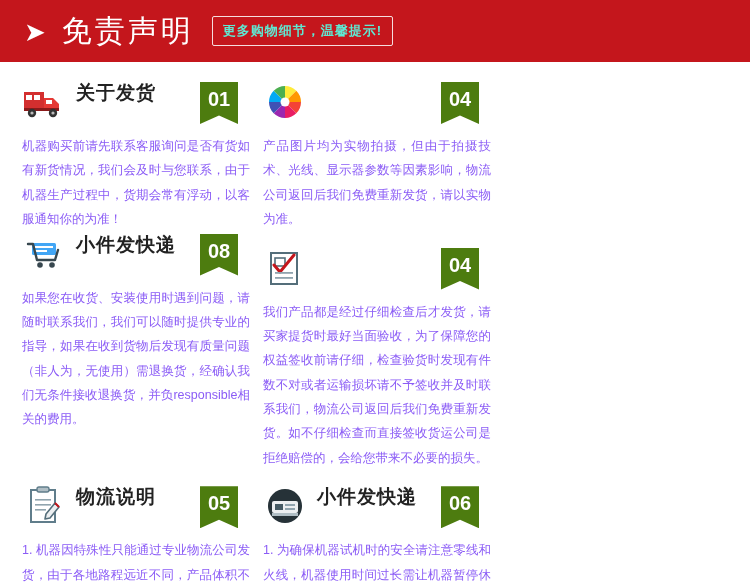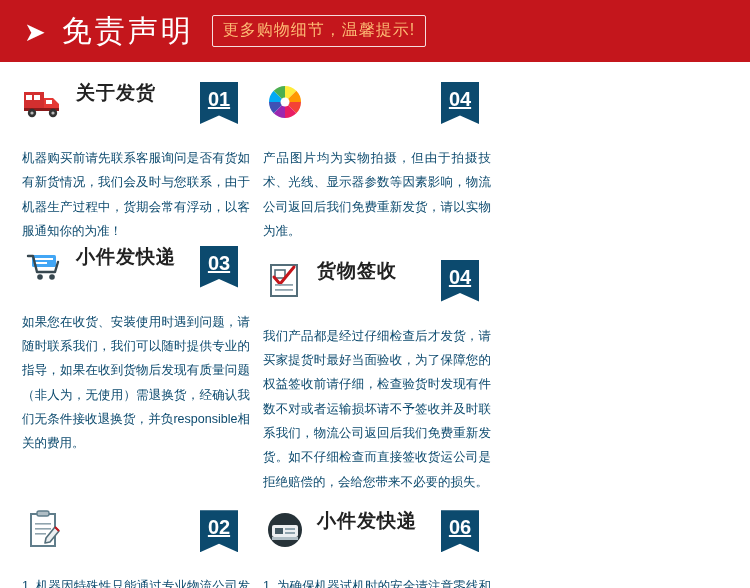--- a/index.html
+++ b/index.html
@@ -44,24 +44,25 @@
     font-weight: normal;
     letter-spacing: 3px;
   }
   .header .subtitle-box {
     margin-left: 18px;
     border: 1px solid rgba(255,255,255,0.85);
     padding: 4px 10px 5px 10px;
     border-radius: 2px;
   }
   .header .subtitle {
-    color: #fdba74;
-    font-size: 16px;
+    color: #5eead4;
+    font-size: 13px;
     letter-spacing: 1px;
     white-space: nowrap;
+    font-weight: bold;
   }
 
   
   .grid {
     padding: 18px 14px 0 14px;
     display: flex;
     flex-wrap: wrap;
     box-sizing: border-box;
   }
   .cell {
@@ -93,36 +94,35 @@
     letter-spacing: 1px;
   }
 
   
   .badge {
     position: absolute;
     right: 12px;
     top: 2px;
     width: 38px;
     height: 42px;
-    background: #0c4a6e;
+    background: #4d7c0f;
     color: #fff;
     font-size: 20px;
     font-weight: bold;
     text-align: center;
     line-height: 34px;
     clip-path: polygon(0 0, 100% 0, 100% 100%, 50% 80%, 0 100%);
     font-family: "Liberation Sans", sans-serif;
-    text-decoration: underline;
   }
 
   .cell-body {
     font-size: 12.5px;
     line-height: 1.95;
-    color: #0c4a6e;
-    margin-top: 12px;
+    color: #8b5cf6;
+    margin-top: 0;
     text-align: justify;
   }
 
   
   .ico-svg { display:block; width:44px; height:44px; }
 </style>
 </head>
 <body>
 
 <div class="page">
@@ -187,56 +187,56 @@
           <svg class="ico-svg" viewBox="0 0 44 44">
             <rect x="10" y="11" width="24" height="12" rx="1.5" fill="#2196f3" opacity="0.85"></rect>
             <rect x="13" y="14" width="18" height="2" fill="#fff"></rect>
             <rect x="13" y="18" width="12" height="2" fill="#fff"></rect>
             <path d="M6 12 H11 L15 28 H33 L36 18" stroke="#37474f" stroke-width="2.4" fill="none" stroke-linecap="round" stroke-linejoin="round"></path>
             <circle cx="18" cy="33" r="2.8" fill="#37474f"></circle>
             <circle cx="30" cy="33" r="2.8" fill="#37474f"></circle>
           </svg>
         </span>
         <span class="cell-title">小件发快递</span>
-        <span class="badge">03</span>
+        <span class="badge">08</span>
       </div>
       <div class="cell-body">如果您在收货、安装使用时遇到问题，请随时联系我们，我们可以随时提供专业的指导，如果在收到货物后发现有质量问题（非人为，无使用）需退换货，经确认我们无条件接收退换货，并负responsible相关的费用。</div>
     </div>
 
     <div class="cell row2">
       <div class="cell-head">
         <span class="cell-icon">
           <svg class="ico-svg" viewBox="0 0 44 44">
             <rect x="8" y="7" width="26" height="31" fill="#ffffff" stroke="#546e7a" stroke-width="2"></rect>
             <rect x="12" y="12" width="10" height="8" fill="none" stroke="#546e7a" stroke-width="1.6"></rect>
             <path d="M11 19 L17 26 L31 9" stroke="#c4161c" stroke-width="3" fill="none" stroke-linecap="round" stroke-linejoin="round"></path>
             <rect x="12" y="26" width="18" height="1.8" fill="#90a4ae"></rect>
             <rect x="12" y="31" width="18" height="1.8" fill="#90a4ae"></rect>
           </svg>
         </span>
-        <span class="cell-title">货物签收</span>
         <span class="badge">04</span>
       </div>
       <div class="cell-body">我们产品都是经过仔细检查后才发货，请买家提货时最好当面验收，为了保障您的权益签收前请仔细，检查验货时发现有件数不对或者运输损坏请不予签收并及时联系我们，物流公司返回后我们免费重新发货。如不仔细检查而直接签收货运公司是拒绝赔偿的，会给您带来不必要的损失。</div>
     </div>
 
     <div class="cell row2">
       <div class="cell-head">
         <span class="cell-icon">
           <svg class="ico-svg" viewBox="0 0 44 44">
             <rect x="9" y="6" width="24" height="32" fill="#ffffff" stroke="#607d8b" stroke-width="2"></rect>
             <rect x="15" y="3" width="12" height="5" rx="2" fill="#b0bec5" stroke="#607d8b" stroke-width="1.4"></rect>
             <rect x="13" y="15" width="16" height="1.6" fill="#90a4ae"></rect>
             <rect x="13" y="20" width="16" height="1.6" fill="#90a4ae"></rect>
             <rect x="13" y="25" width="11" height="1.6" fill="#90a4ae"></rect>
             <path d="M24 30 L33 19 L37 23 L28 34 L23 35 Z" fill="#eceff1" stroke="#546e7a" stroke-width="1.6" stroke-linejoin="round"></path>
             <path d="M33 19 L37 23" stroke="#c4161c" stroke-width="2"></path>
           </svg>
         </span>
-        <span class="badge">02</span>
+        <span class="cell-title">物流说明</span>
+        <span class="badge">05</span>
       </div>
       <div class="cell-body">1. 机器因特殊性只能通过专业物流公司发货，由于各地路程远近不同，产品体积不同，运费也就不相同，具体的运费请咨询客服。
 2. 机器有大小件，大件一律选择物流，小件发快递，部分地区物流公司无法到达，请买家下单前，先咨询好客服，协商好可到达的物流运送路线。</div>
     </div>
 
     <div class="cell row2">
       <div class="cell-head">
         <span class="cell-icon">
           <svg class="ico-svg" viewBox="0 0 44 44">
             <circle cx="22" cy="22" r="17" fill="#263238"></circle>

